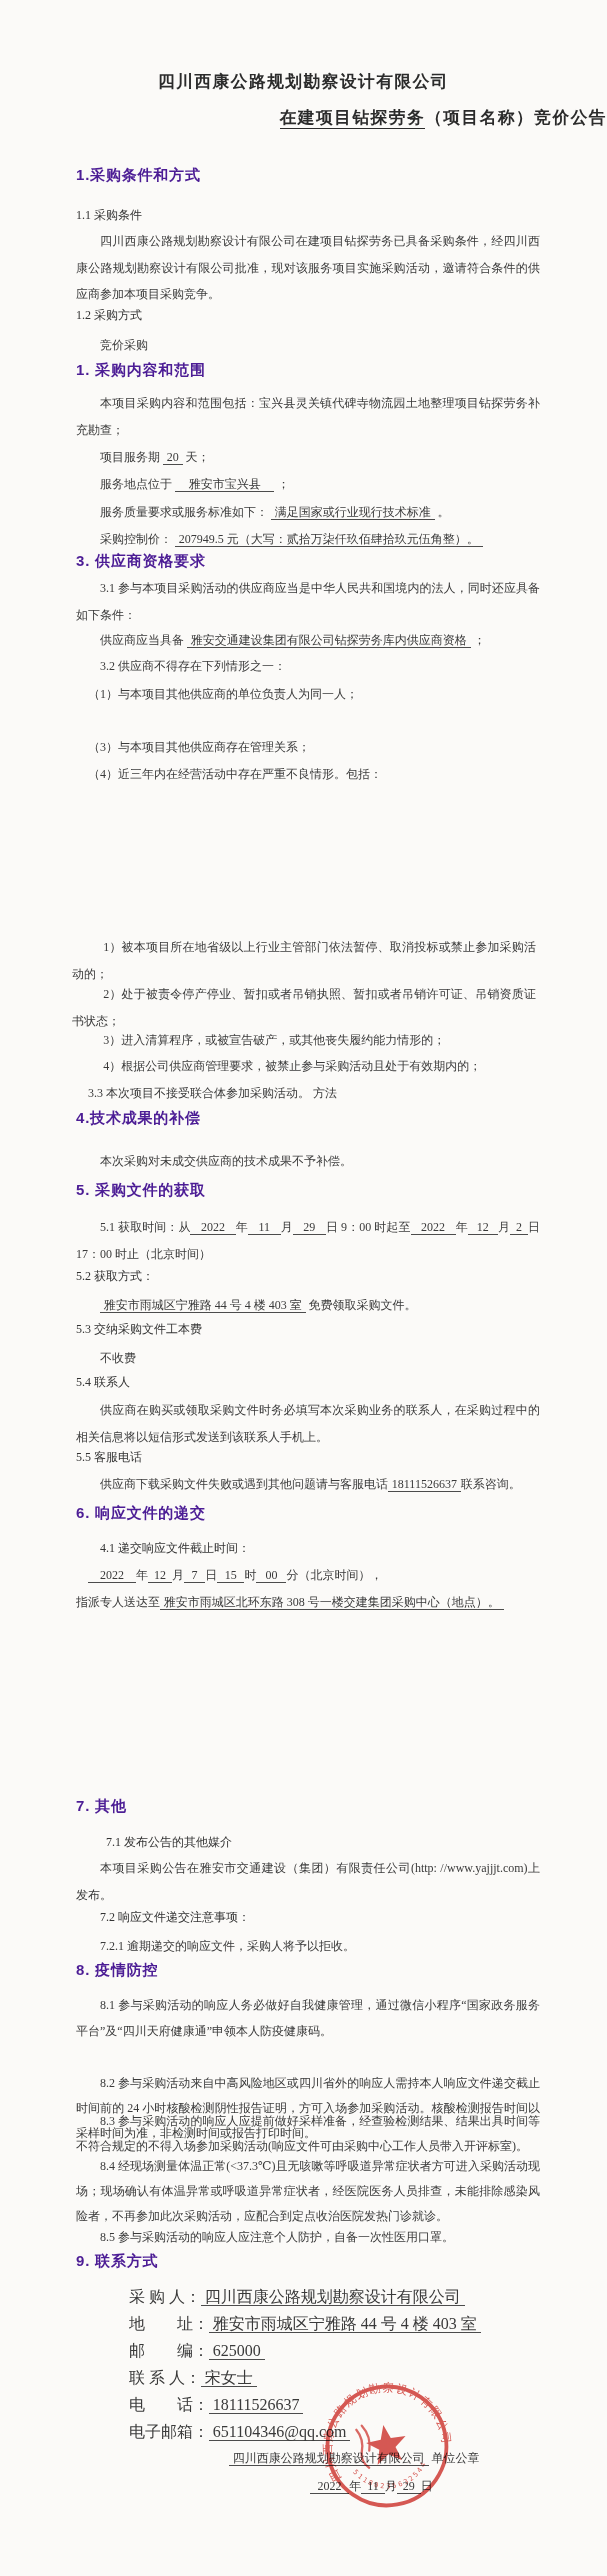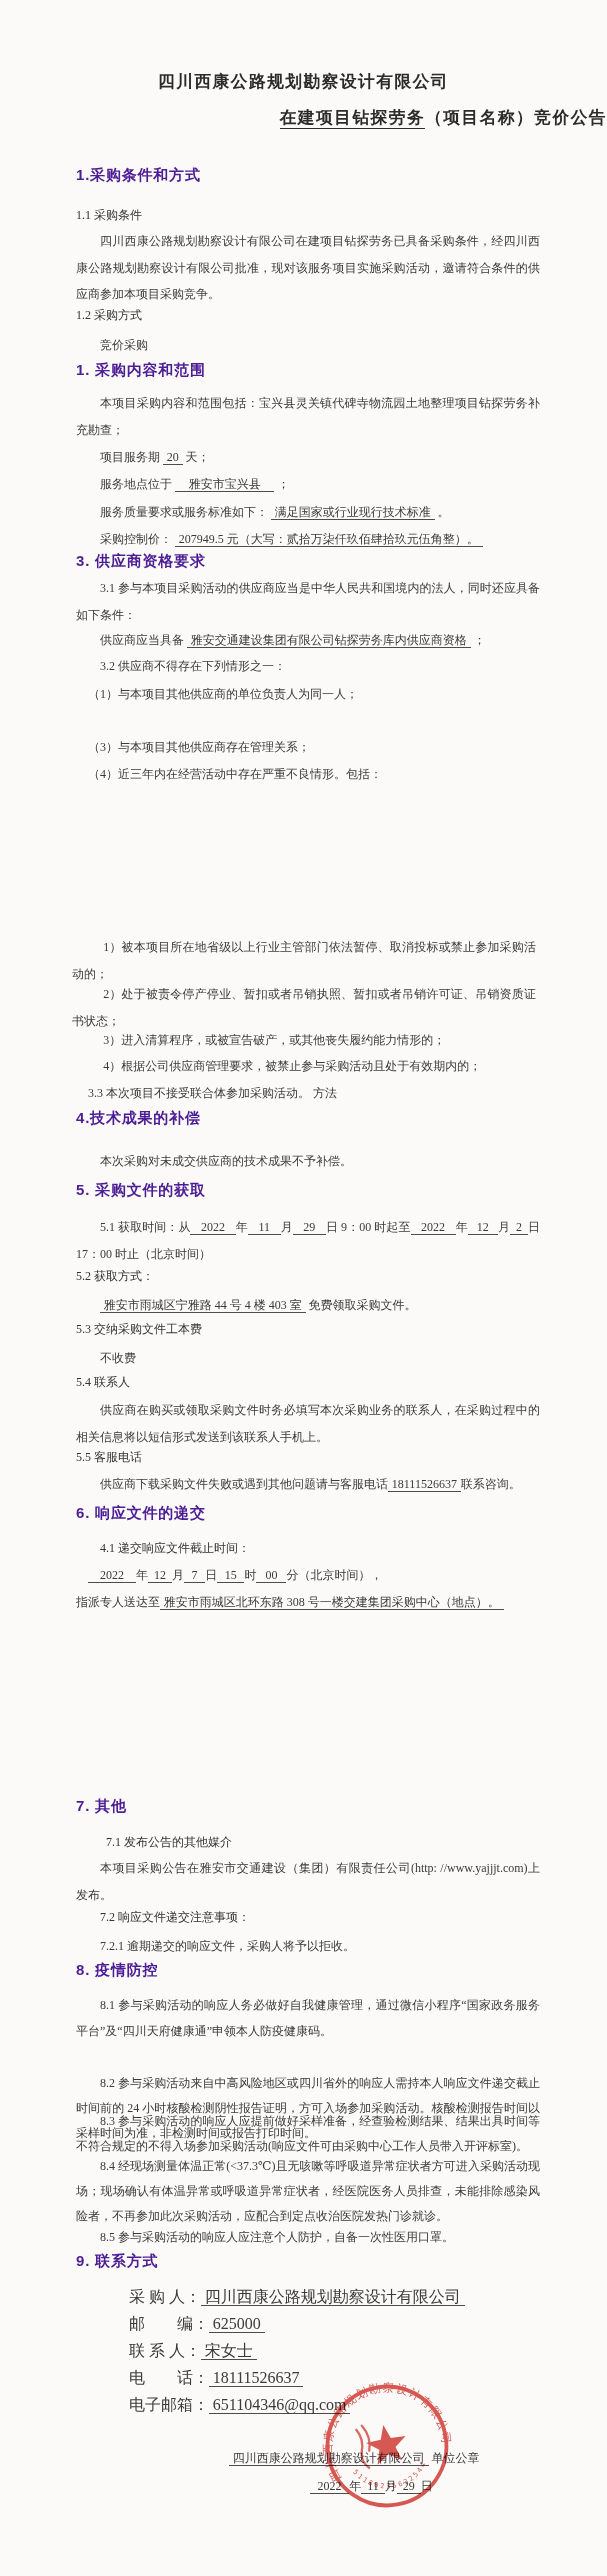--- a/index.html
+++ b/index.html
@@ -124,20 +124,23 @@
   <div class="abs bt para" style="top:2109px;left:76px;line-height:25px;">8.3 参与采购活动的响应人应提前做好采样准备，经查验检测结果、结果出具时间等不符合规定的不得入场参加采购活动(响应文件可由采购中心工作人员带入开评标室)。</div>
   <div class="abs bt para" style="top:2154px;left:76px;line-height:25px;">8.4 经现场测量体温正常(&lt;37.3℃)且无咳嗽等呼吸道异常症状者方可进入采购活动现场；现场确认有体温异常或呼吸道异常症状者，经医院医务人员排查，未能排除感染风险者，不再参加此次采购活动，应配合到定点收治医院发热门诊就诊。</div>
   <div class="abs bt indent2" style="top:2224px;left:76px;width:464px;">8.5 参与采购活动的响应人应注意个人防护，自备一次性医用口罩。</div>
 
   <div class="abs hmain" style="top:2251px;left:76px;">9. 联系方式</div>
   <div class="abs" style="top:2283px;left:101px;">
     <div class="row">
       <span>采 购 人：</span><span class="u">四川西康公路规划勘察设计有限公司</span>
     </div>
     <div class="row">
+      <span>地　　址：</span><span class="u">雅安市雨城区宁雅路 44 号 4 楼 403 室</span>
+    </div>
+    <div class="row">
       <span>邮　　编：</span><span class="u">625000</span>
     </div>
     <div class="row">
       <span>联 系 人：</span><span class="u">宋女士</span>
     </div>
     <div class="row">
       <span>电　　话：</span><span class="u">18111526637</span>
     </div>
     <div class="row">
       <span>电子邮箱：</span><span class="u">651104346@qq.com</span>

